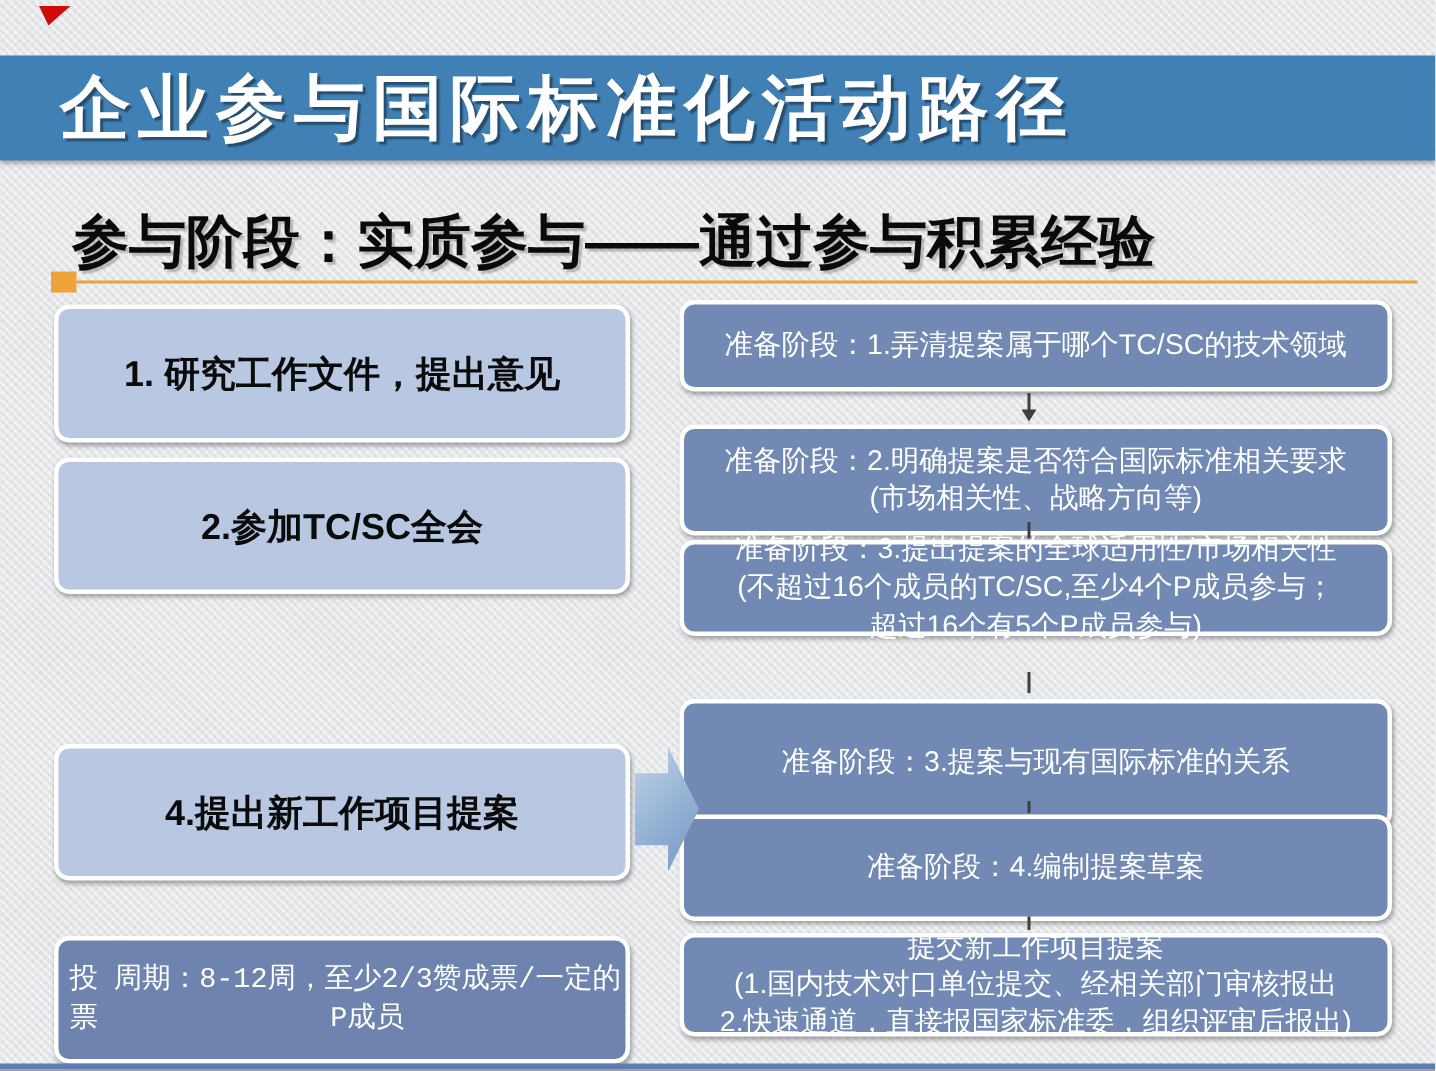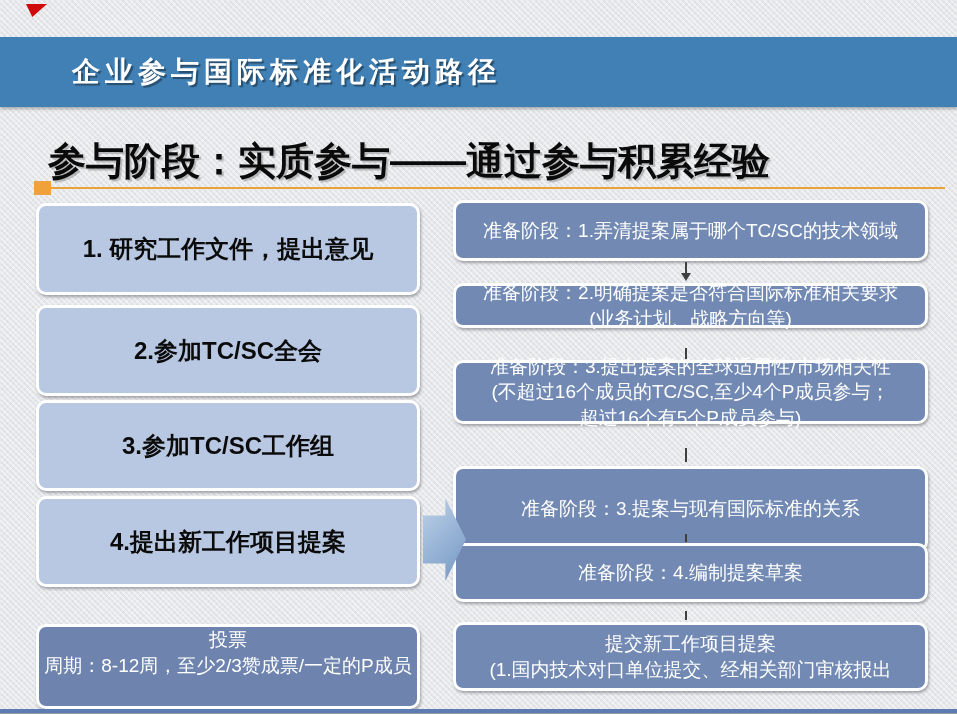--- a/index.html
+++ b/index.html
@@ -15,22 +15,22 @@
     position:absolute;left:26px;top:4px;width:21px;height:13px;
     background:#cf0a0a;
     clip-path:polygon(0 0, 100% 0, 30% 100%);
   }
   .title-band{
     position:absolute;left:0;top:37px;width:957px;height:70px;
     background:#4080b5;
     box-shadow:0 2px 3px rgba(0,0,0,.28);
   }
   .title-band h1{
-    margin:0;padding-left:72px;line-height:70px;
-    font-size:28px;font-weight:bold;color:#ffffff;letter-spacing:5px;
+    margin:0;padding-left:40px;line-height:70px;
+    font-size:47px;font-weight:bold;color:#ffffff;letter-spacing:5px;
     text-shadow:2px 2px 1px rgba(0,0,0,.40);
     white-space:nowrap;
   }
   .subtitle{
     position:absolute;left:48px;top:136px;
     font-size:38px;font-weight:bold;color:#0a0a0a;
     text-shadow:2px 2px 1px rgba(0,0,0,.22);
     white-space:nowrap;
   }
   .accent-square{position:absolute;left:34px;top:181px;width:17px;height:14px;background:#f0a23a;}
@@ -45,36 +45,36 @@
   }
   #lbox1{top:203px;height:92px}
   #lbox2{top:305px;height:91px}
   #lbox3{top:400px;height:91px}
   #lbox4{top:496px;height:91px}
 
   .vote{
     position:absolute;left:36px;top:624px;width:384px;height:85px;box-sizing:border-box;
     background:#6e84af;border:3px solid #ffffff;border-radius:10px;
     box-shadow:1px 2px 3px rgba(100,100,110,.55);
-    color:#ffffff;display:flex;flex-direction:column;align-items:center;justify-content:flex-start;
-    font-size:19px;line-height:1.35;text-align:center;
+    color:#ffffff;display:flex;flex-direction:row;align-items:center;justify-content:flex-start;
+    font-size:19px;line-height:1.35;text-align:center;font-family:Liberation Mono, monospace;
   }
 
   .rbox{
     position:absolute;left:453px;width:475px;box-sizing:border-box;
     background:#7189b3;border:3px solid #ffffff;border-radius:10px;
     box-shadow:1px 2px 3px rgba(100,100,110,.55);
     color:#ffffff;display:flex;flex-direction:column;align-items:center;justify-content:center;
     font-size:19px;line-height:1.32;text-align:center;white-space:nowrap;
   }
   #rbox1{top:200px;height:61px}
-  #rbox2{top:283px;height:45px}
+  #rbox2{top:283px;height:74px}
   #rbox3{top:360px;height:64px}
   #rbox4{top:466px;height:86px}
-  #rbox5{top:543px;height:59px}
+  #rbox5{top:543px;height:71px}
   #rbox6{top:622px;height:69px}
 
   .conn{position:absolute;left:685px;width:2px;background:#3f3f3f;}
   #conn1{top:262px;height:12px}
   #conn2{top:348px;height:11px}
   #conn3{top:448px;height:14px}
   #conn4{top:534px;height:8px}
   #conn5{top:611px;height:9px}
   .conn-head{
     position:absolute;left:681px;top:273px;width:0;height:0;
@@ -101,40 +101,39 @@
   <header class="title-band">
     <h1>企业参与国际标准化活动路径</h1>
   </header>
 
   <div class="subtitle">参与阶段：实质参与——通过参与积累经验</div>
   <div class="accent-square"></div>
   <div class="accent-line"></div>
 
   <div class="lbox" id="lbox1">1. 研究工作文件，提出意见</div>
   <div class="lbox" id="lbox2">2.参加TC/SC全会</div>
-  <div class="lbox" id="lbox3">3.参加TC/SC工作组</div>
   <div class="lbox" id="lbox4">4.提出新工作项目提案</div>
 
   <div class="vote">
     <div>投票</div>
     <div>周期：8-12周，至少2/3赞成票/一定的P成员</div>
   </div>
 
   <div class="big-arrow"></div>
 
   <div class="rbox" id="rbox1">
     <div>准备阶段：1.弄清提案属于哪个TC/SC的技术领域</div>
   </div>
 
   <div class="conn" id="conn1"></div>
   <div class="conn-head"></div>
 
   <div class="rbox" id="rbox2">
     <div>准备阶段：2.明确提案是否符合国际标准相关要求</div>
-    <div>(业务计划、战略方向等)</div>
+    <div>(市场相关性、战略方向等)</div>
   </div>
 
   <div class="conn" id="conn2"></div>
 
   <div class="rbox" id="rbox3">
     <div>准备阶段：3.提出提案的全球适用性/市场相关性</div>
     <div>(不超过16个成员的TC/SC,至少4个P成员参与；</div>
     <div>超过16个有5个P成员参与)</div>
   </div>
 
@@ -148,18 +147,19 @@
 
   <div class="rbox" id="rbox5">
     <div>准备阶段：4.编制提案草案</div>
   </div>
 
   <div class="conn" id="conn5"></div>
 
   <div class="rbox" id="rbox6">
     <div>提交新工作项目提案</div>
     <div>(1.国内技术对口单位提交、经相关部门审核报出</div>
+    <div>2.快速通道，直接报国家标准委，组织评审后报出)</div>
   </div>
 
   <div class="bottom-bar"></div>
   <div class="bottom-edge"></div>
 
 </div>
 
 </body></html>

